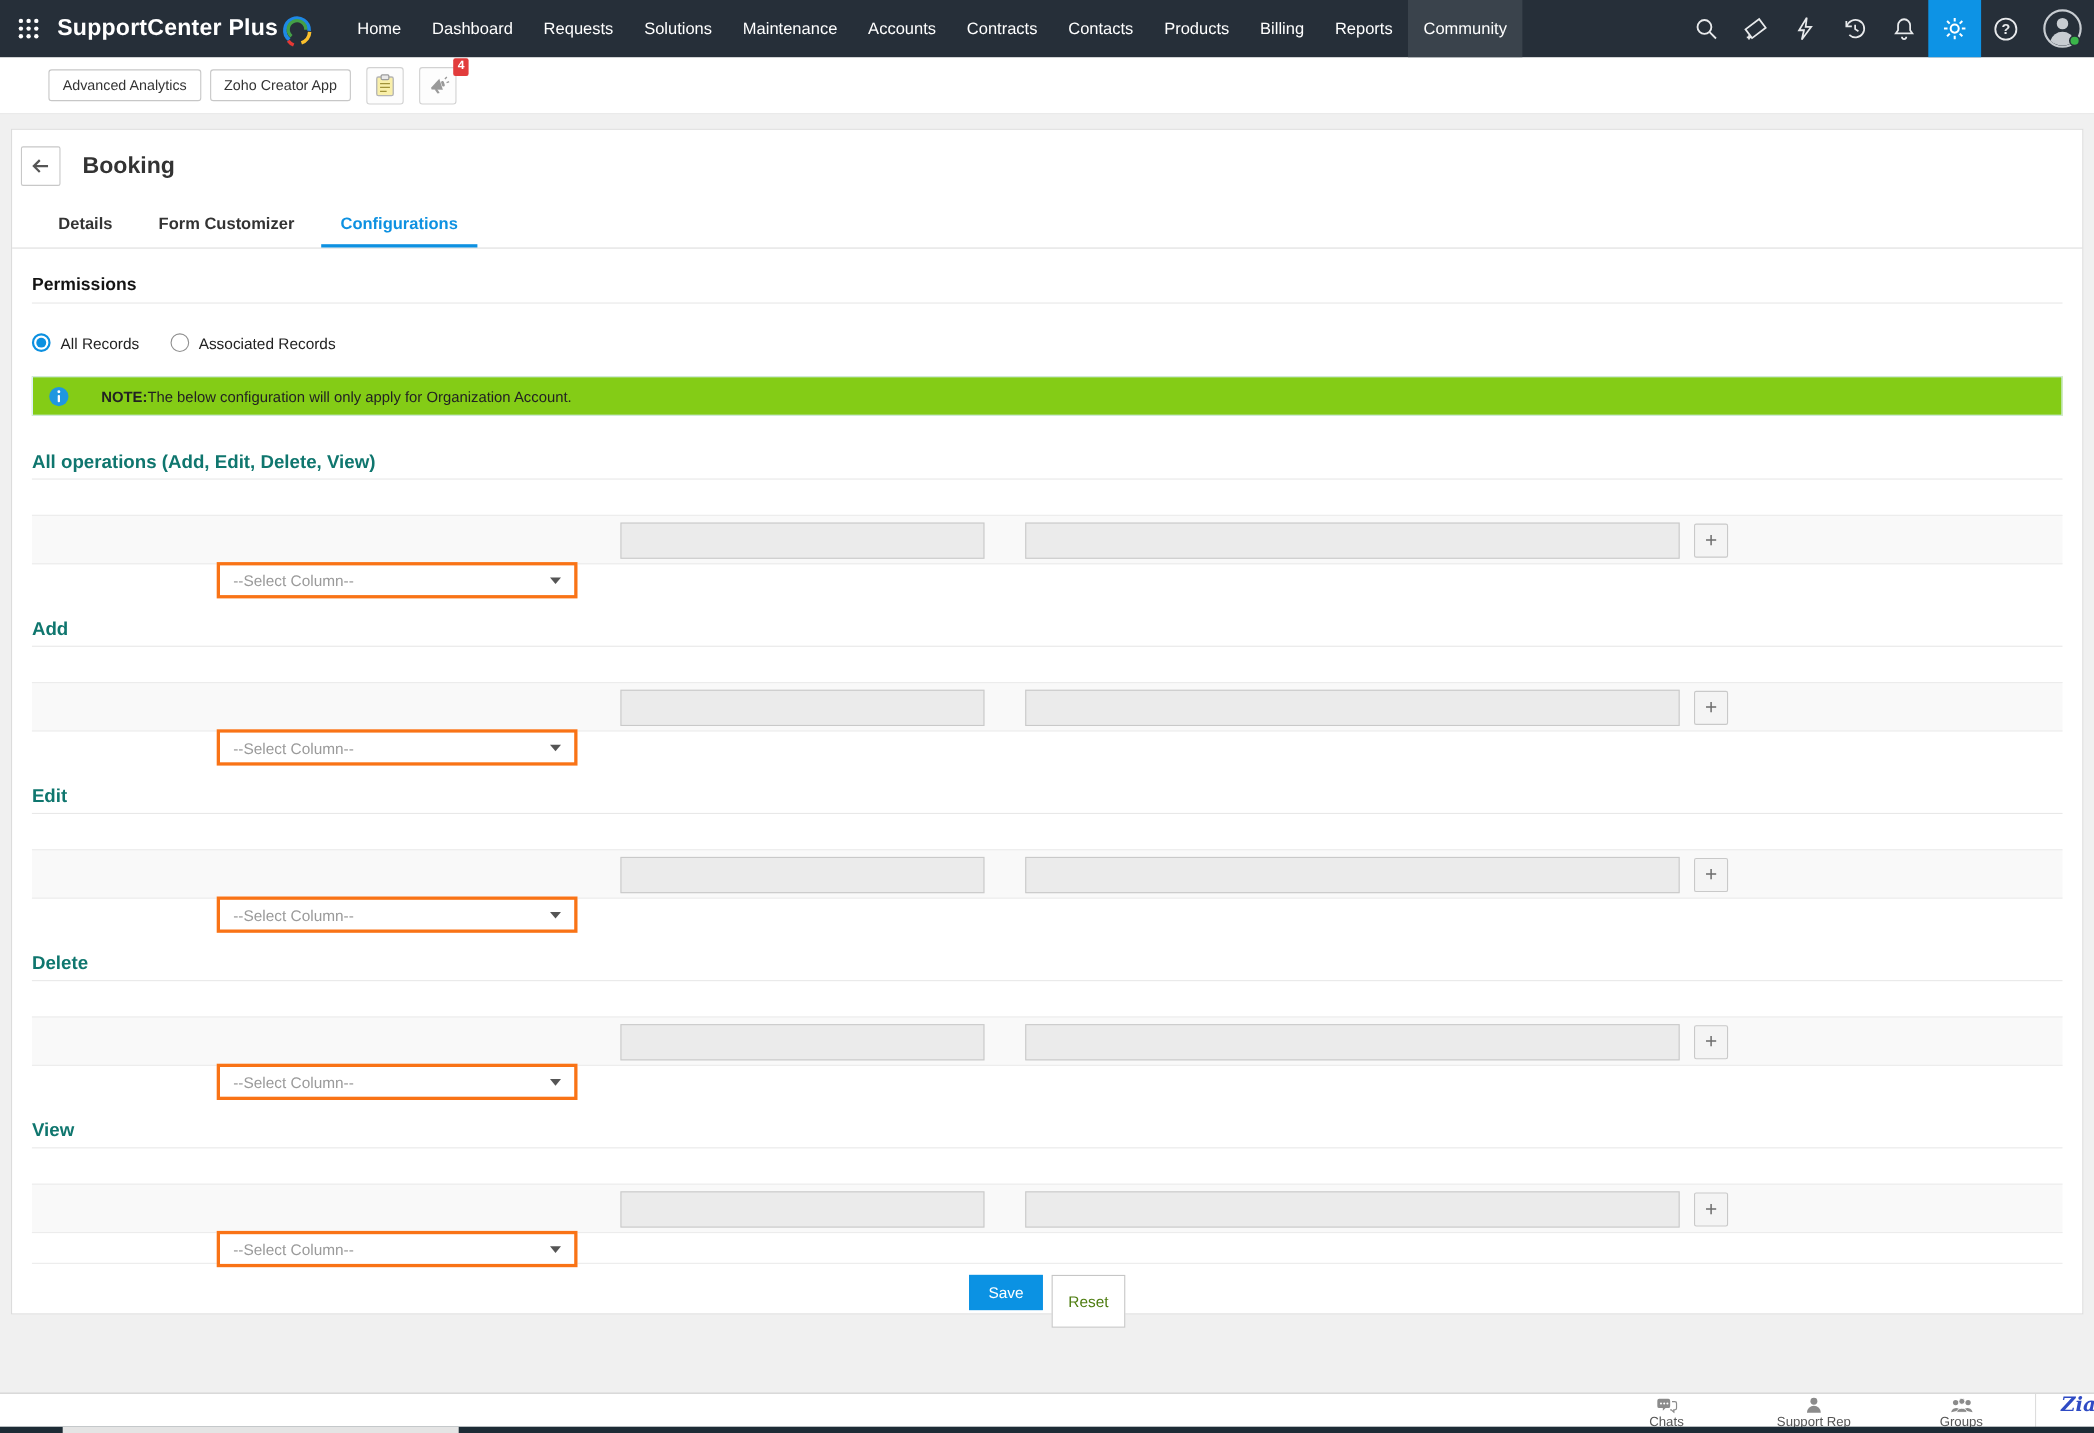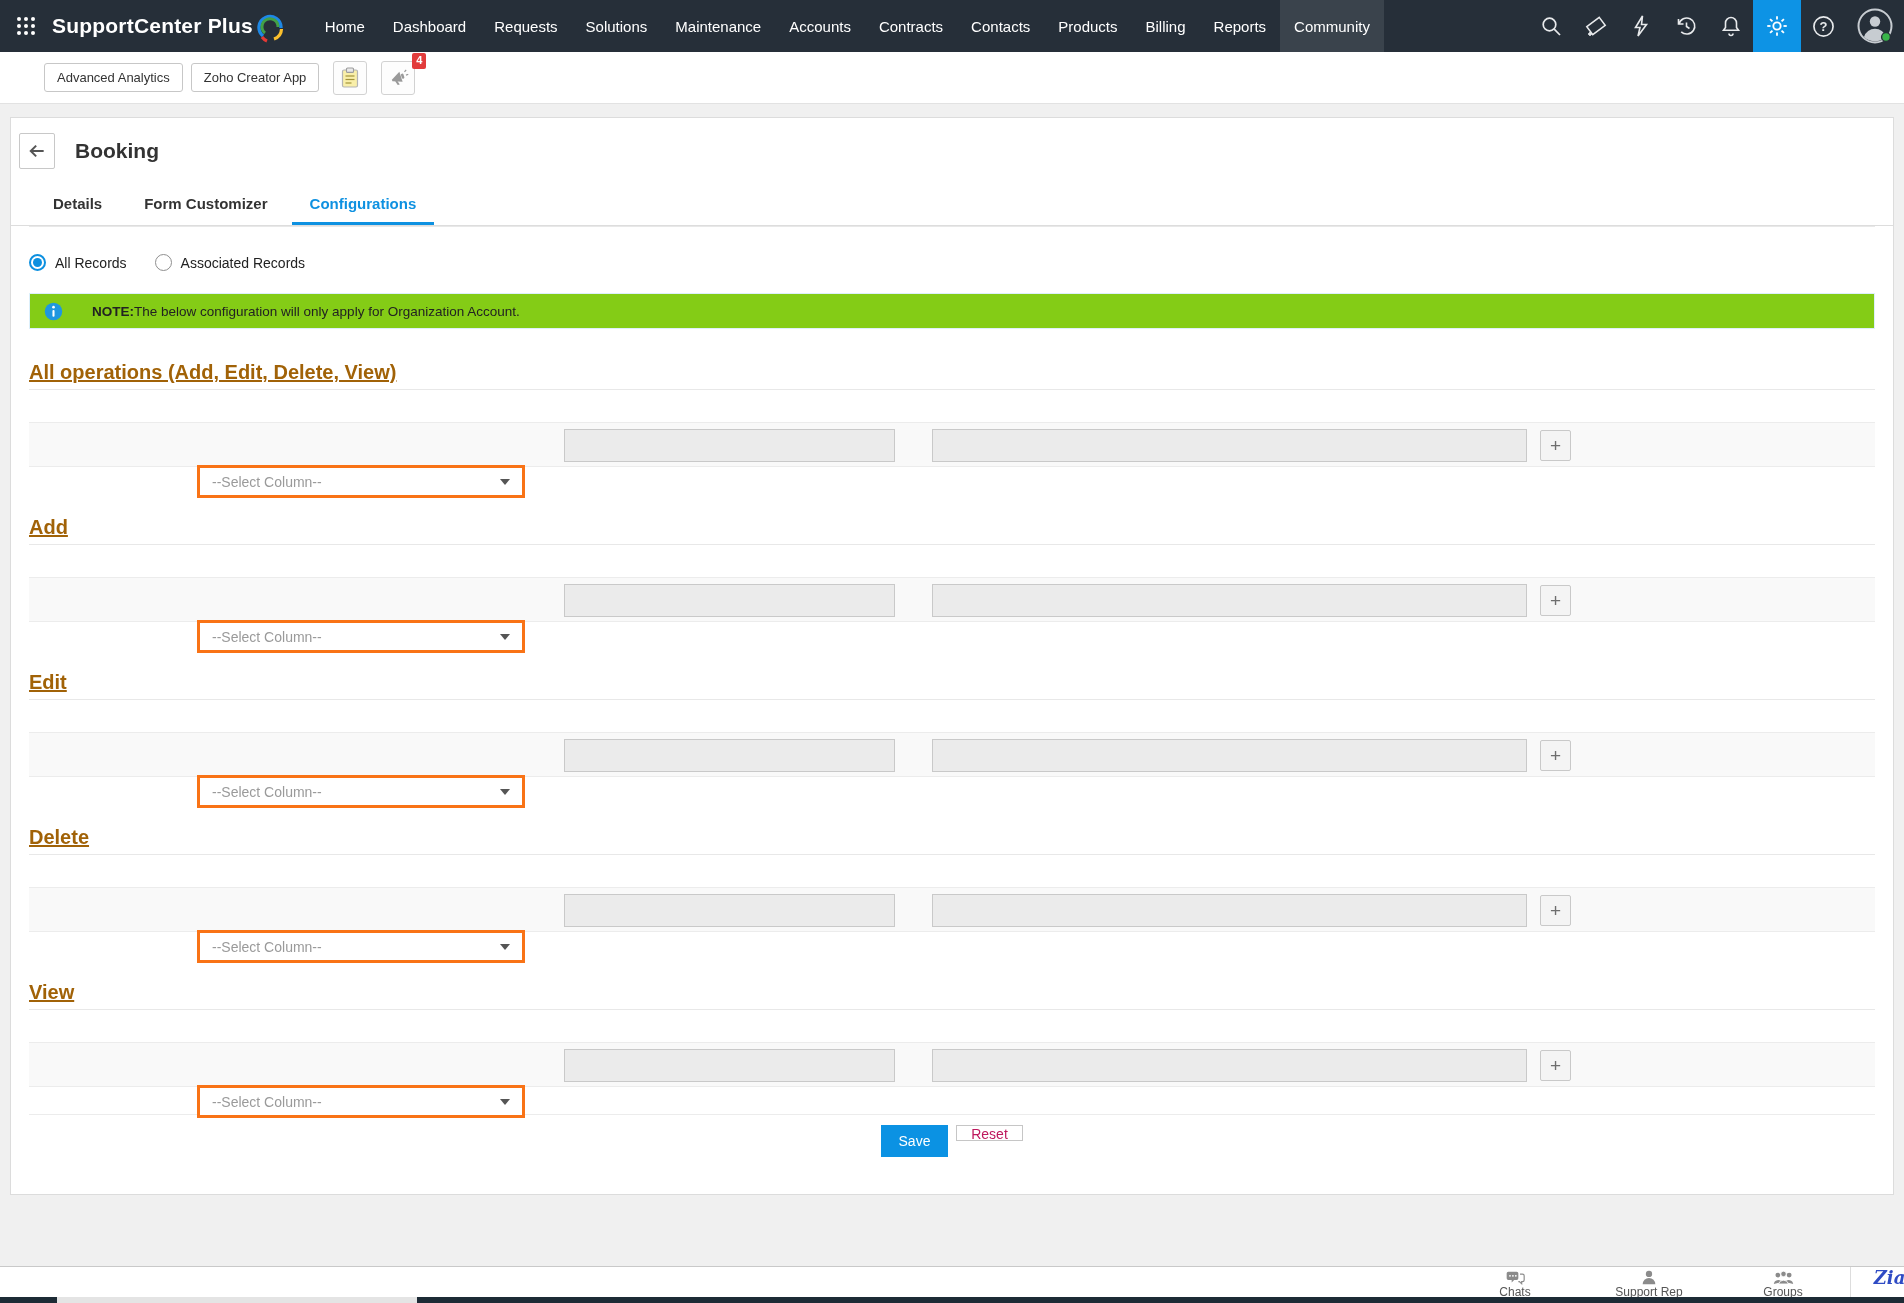--- a/index.html
+++ b/index.html
@@ -45,36 +45,36 @@
   .radio-opt { display:flex; align-items:center; gap:9px; cursor:pointer; }
   .radio { width:17px; height:17px; border-radius:50%; border:1px solid #8f8f8f; background:#fff; position:relative; flex:0 0 auto; }
   .radio.selected { border:2px solid #0c90e0; }
   .radio.selected::after { content:''; position:absolute; inset:2px; border-radius:50%; background:#0c90e0; }
   .radio-label { font-size:14px; color:#222; }
 
   .note { margin-top:22px; background:#84cc16; border:1px solid #ddf0fb; height:36px; display:flex; align-items:center; padding:0 14px; gap:29px; }
   .note-text { font-size:13.5px; color:#222; }
   .note-text b { font-weight:bold; }
 
-  .section-title { font-size:20px; font-weight:bold; color:#a16207; margin-top:32px;text-decoration:underline; }
+  .section-title { font-size:17px; font-weight:bold; color:#0f766e; margin-top:32px; }
   .section-title.gap-lg { margin-top:49px; }
   .section-title + .h-divider { margin-top:5px; }
 
   .op-row { margin-top:32px; height:45px; background:#f9f9f9; border-top:1px solid #ececec; border-bottom:1px solid #ececec; position:relative; }
   .select-box { position:absolute; left:168px; top:6px; width:328px; height:33px; background:#fff; border:3px solid #f97316; display:flex; align-items:center; padding:0 12px; cursor:pointer;margin-top:36px; }
   .select-box .sel-text { font-size:14px; color:#9a9a9a; flex:1; }
   .caret { width:0; height:0; border-left:5px solid transparent; border-right:5px solid transparent; border-top:6px solid #555; }
   .dis-input { position:absolute; top:6px; height:33px; background:#ebebeb; border:1px solid #c9c9c9; }
   .dis-input.one { left:535px; width:331px; }
   .dis-input.two { left:903px; width:595px; }
   .add-btn { position:absolute; left:1511px; top:7px; width:31px; height:31px; background:#f4f4f4; border:1px solid #c9c9c9; border-radius:2px; color:#6e6e6e; font-size:19px; line-height:28px; text-align:center; cursor:pointer; }
 
   .card-footer { margin-top:27px; border-top:1px solid #ececec; padding-top:10px; display:flex; justify-content:center; gap:8px; }
   .save-btn { min-width:67px; height:32px; background:#0b92e3; color:#fff; border:1px solid #0b92e3; font-size:14px; cursor:pointer; padding:0 14px; }
-  .reset-btn { min-width:67px; height:16px; background:#fff; color:#be185d; border:1px solid #c6c6c6; font-size:14px; cursor:pointer; padding:0 14px; }
+  .reset-btn { min-width:67px; height:48px; background:#fff; color:#4d7c0f; border:1px solid #c6c6c6; font-size:14px; cursor:pointer; padding:0 14px; }
 
   
   .bottom-bar { position:absolute; left:0; right:0; bottom:6px; height:31px; background:#fff; border-top:1px solid #c9c9c9; }
   .bottom-items { position:absolute; right:0; top:0; height:31px; display:flex; align-items:stretch; }
   .b-item { width:134px; display:flex; flex-direction:column; align-items:center; justify-content:center; color:#666; cursor:pointer; padding-top:2px; }
   .b-item .b-label { font-size:12px; color:#555; line-height:12px; margin-top:1px; }
   .b-item svg { color:#8b8b8b; }
   .zia-cell { width:54px; border-left:1px solid #ddd; display:flex; align-items:flex-start; justify-content:center; cursor:pointer;padding-left:24px; }
   .zia-text { font-family:"DejaVu Serif", serif; font-style:italic; font-weight:bold; font-size:18px; color:#2f4bc4; }
 
@@ -222,20 +222,21 @@
     <span class="page-title">Booking</span>
   </div>
 
   <div class="tabs">
     <div class="tab">Details</div>
     <div class="tab">Form Customizer</div>
     <div class="tab active">Configurations</div>
   </div>
 
   <div class="content">
+    <div class="perm-heading">Permissions</div>
     <div class="h-divider"></div>
 
     <div class="radio-row">
       <div class="radio-opt">
         <span class="radio selected"></span>
         <span class="radio-label">All Records</span>
       </div>
       <div class="radio-opt">
         <span class="radio"></span>
         <span class="radio-label">Associated Records</span>

